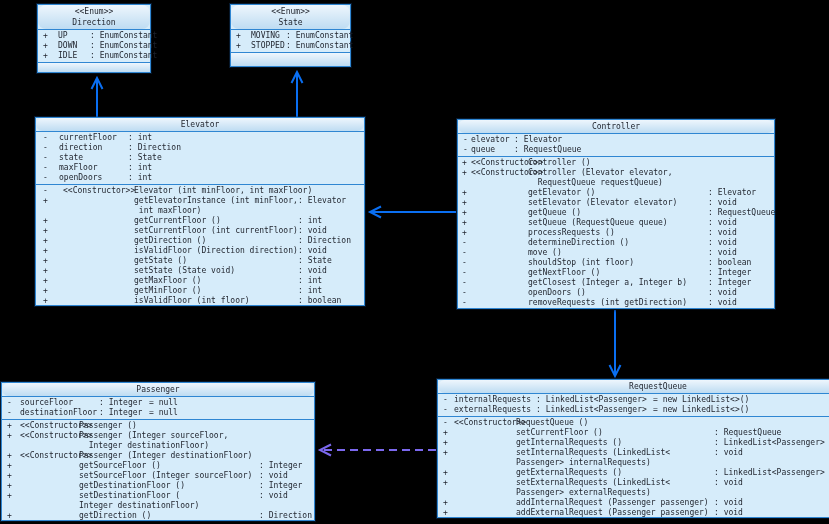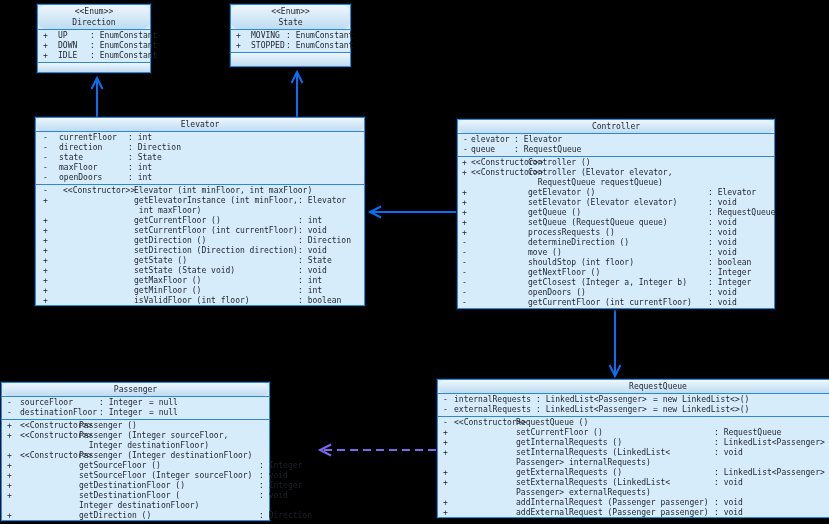--- a/index.html
+++ b/index.html
@@ -26,21 +26,21 @@
   .c-direction .methods, .c-state .methods {
     background:linear-gradient(180deg, var(--title-grad-top,#eef6fd), var(--title-grad-bottom,#bedcf2));
   }
   .row { display:grid; align-items:start; }
   .row span { white-space:pre; display:block; }
 
   .c-direction    { left:37px;  top:4px;   width:114px; height:69px; }
   .c-state        { left:230px; top:4px;   width:121px; height:63px; }
   .c-elevator     { left:35px;  top:117px; width:330px; height:189px; }
   .c-controller   { left:457px; top:119px; width:318px; height:190px;justify-content:center; }
-  .c-passenger    { left:1px;   top:382px; width:269px; height:139px; }
+  .c-passenger    { left:1px;   top:382px; width:314px; height:139px; }
   .c-requestqueue { left:437px; top:379px; width:442px; height:139px; }
 
   .c-direction .row    { padding-left:5px; grid-template-columns:15px 32px auto auto; }
   .c-state .row        { padding-left:5px; grid-template-columns:15px 35px auto auto; }
   .c-elevator .arow    { padding-left:7px; grid-template-columns:16px 69px auto auto; }
   .c-elevator .mrow    { padding-left:7px; grid-template-columns:20px 71px 164px auto; }
   .c-controller .arow  { padding-left:5px; grid-template-columns:8px 43px auto auto; }
   .c-controller .mrow  { padding-left:4px; grid-template-columns:9px 57px 180px auto; }
   .c-passenger .arow   { padding-left:5px; grid-template-columns:13px 79px 50px auto; }
   .c-passenger .mrow   { padding-left:5px; grid-template-columns:13px 59px 180px auto; }
@@ -194,21 +194,21 @@
         </div>
         <div class="row mrow">
           <span>+</span>
           <span></span>
           <span>getDirection ()</span>
           <span>: Direction</span>
         </div>
         <div class="row mrow">
           <span>+</span>
           <span></span>
-          <span>setDirection (Direction direction)</span>
+          <span>isValidFloor (Direction direction)</span>
           <span>: void</span>
         </div>
         <div class="row mrow">
           <span>+</span>
           <span></span>
           <span>getState ()</span>
           <span>: State</span>
         </div>
         <div class="row mrow">
           <span>+</span>
@@ -331,21 +331,21 @@
         </div>
         <div class="row mrow">
           <span>-</span>
           <span></span>
           <span>openDoors ()</span>
           <span>: void</span>
         </div>
         <div class="row mrow">
           <span>-</span>
           <span></span>
-          <span>getCurrentFloor (int currentFloor)</span>
+          <span>removeRequests (int getDirection)</span>
           <span>: void</span>
         </div>
       </div>
   </div>
 
   <div class="uml-box c-passenger">
     <div class="title">
       <div>Passenger</div>
     </div>
     <div class="attrs">

